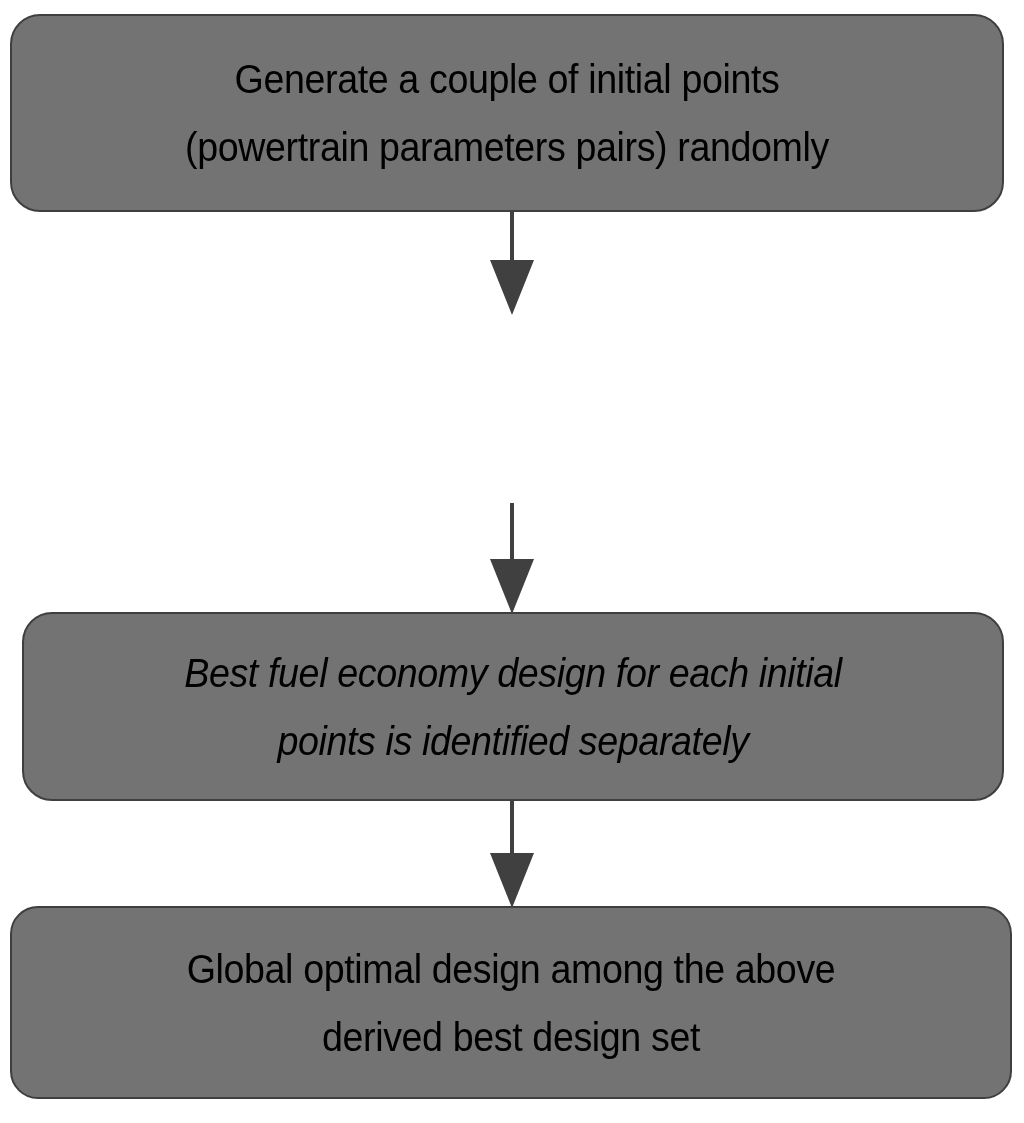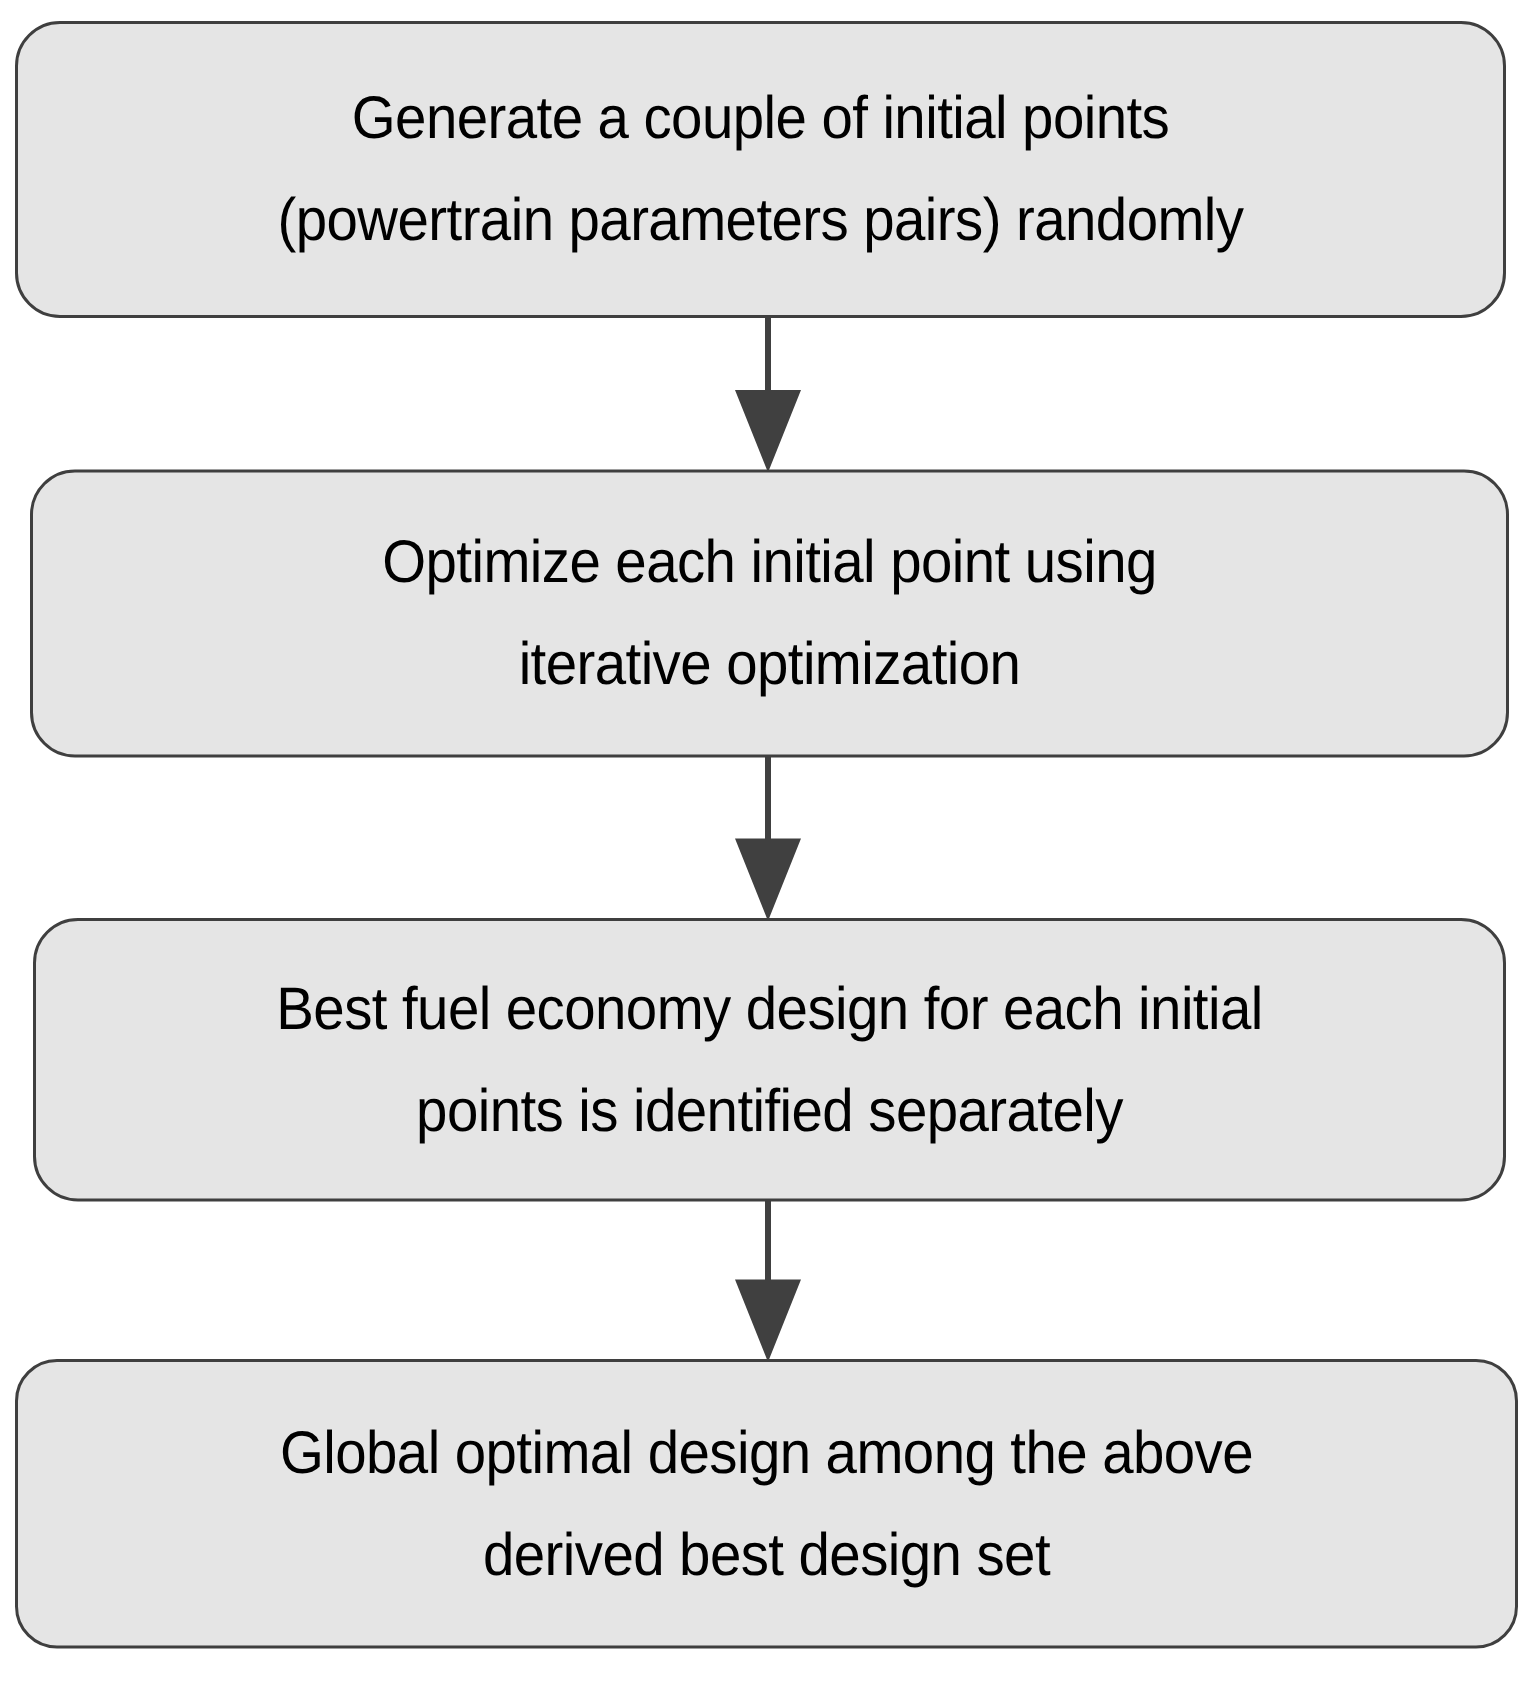--- a/index.html
+++ b/index.html
@@ -16,21 +16,21 @@
     width: 1024px;
     height: 1123px;
     background: #ffffff;
     overflow: hidden;
   }
 
   
   .flow-box {
     position: absolute;
     box-sizing: border-box;
-    background: #e5e5e5;
+    background: #737373;
     border: 2.5px solid #3f3f3f;
     border-radius: 30px;
     display: flex;
     align-items: center;
     justify-content: center;
     text-align: center;
     z-index: 2;
   }
   .flow-box-text {
     display: block;
@@ -42,21 +42,21 @@
     line-height: 68px;
     color: #000000;
     letter-spacing: -0.4px;
     white-space: pre-line;
     transform: scaleX(0.94);
     transform-origin: center center;
   }
 
   #box-generate-initial-points { left: 10px;  top: 14px;   width: 994px; height: 198px; }
   #box-optimize-initial-point  { left: 20px;  top: 313px;  width: 986px; height: 192px; }
-  #box-best-fuel-economy       { left: 22px;  top: 612px;  width: 982px; height: 189px; }
+  #box-best-fuel-economy       { left: 22px;  top: 612px;  width: 982px; height: 189px; font-style: italic; }
   #box-global-optimal-design   { left: 10px;  top: 906px;  width: 1002px; height: 193px; border-radius: 28px; }
 
   
   .flow-arrow {
     position: absolute;
     left: 466px;
     width: 92px;
     z-index: 1;
   }
   .flow-arrow svg {
@@ -78,24 +78,20 @@
 (powertrain parameters pairs) randomly</span>
   </div>
 
   <div class="flow-arrow" id="arrow-1">
     <svg viewBox="0 0 92 105" preserveAspectRatio="none" aria-hidden="true">
       <rect x="44" y="0" width="4" height="55" fill="#404040"></rect>
       <polygon points="24,50 68,50 46,105" fill="#404040"></polygon>
     </svg>
   </div>
 
-  <div class="flow-box" id="box-optimize-initial-point">
-    <span class="flow-box-text">Optimize each initial point using
-iterative optimization</span>
-  </div>
 
   <div class="flow-arrow" id="arrow-2">
     <svg viewBox="0 0 92 111" preserveAspectRatio="none" aria-hidden="true">
       <rect x="44" y="0" width="4" height="60" fill="#404040"></rect>
       <polygon points="24,56 68,56 46,111" fill="#404040"></polygon>
     </svg>
   </div>
 
   <div class="flow-box" id="box-best-fuel-economy">
     <span class="flow-box-text">Best fuel economy design for each initial

